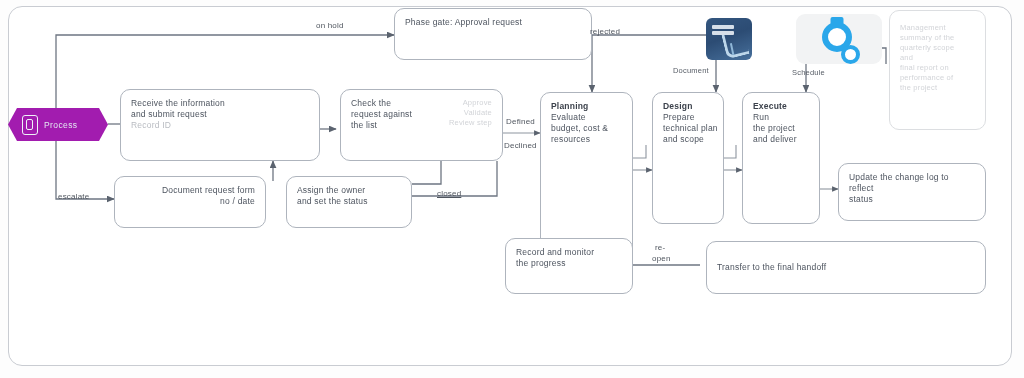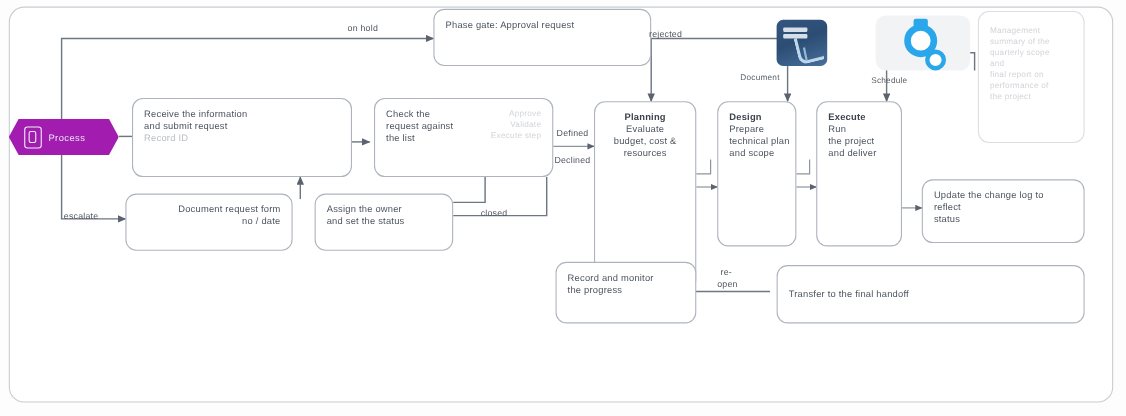--- a/index.html
+++ b/index.html
@@ -159,36 +159,36 @@
   <div class="node" style="left:340px;top:89px;width:163px;height:72px;">
     <div style="display:flex;justify-content:space-between;">
       <div style="max-width:108px;">
         <span class="txt">Check the</span>
         <span class="txt">request against</span>
         <span class="txt">the list</span>
       </div>
       <div style="text-align:right;">
         <span class="txt faint tiny">Approve</span>
         <span class="txt faint tiny">Validate</span>
-        <span class="txt faint tiny">Execute step</span>
+        <span class="txt faint tiny">Review step</span>
       </div>
     </div>
   </div>
 
   <div class="node" style="left:114px;top:176px;width:152px;height:52px;text-align:right;">
     <span class="txt">Document request form</span>
     <span class="txt">no / date</span>
   </div>
 
   <div class="node" style="left:286px;top:176px;width:126px;height:52px;">
     <span class="txt">Assign the owner</span>
     <span class="txt">and set the status</span>
   </div>
 
-  <div class="node" style="left:540px;top:92px;width:93px;height:172px;text-align:center;">
+  <div class="node" style="left:540px;top:92px;width:93px;height:172px;">
     <span class="txt hd">Planning</span>
     <span class="txt">Evaluate</span>
     <span class="txt">budget, cost &amp;</span>
     <span class="txt">resources</span>
   </div>
   <span class="elabel" style="left:506px;top:117px;">Defined</span>
   <span class="elabel" style="left:504px;top:141px;">Declined</span>
 
   <div class="node" style="left:652px;top:92px;width:72px;height:132px;">
     <span class="txt hd">Design</span>
@@ -242,17 +242,17 @@
     <span class="ring" style="left:26px;top:8px;width:18px;height:18px;">
       <span class="tab"></span>
     </span>
   </div>
   <span class="ring" style="left:841px;top:45px;width:11px;height:11px;border-width:4px;"></span>
   <span class="iconcap" style="left:792px;top:68px;">Schedule</span>
 
   <span class="elabel" style="left:316px;top:21px;">on hold</span>
   <span class="elabel" style="left:590px;top:27px;">rejected</span>
   <span class="elabel" style="left:58px;top:192px;">escalate</span>
-  <span class="elabel" style="left:437px;top:189px;">closed</span>
+  <span class="elabel" style="left:437px;top:189px;text-decoration:underline;">closed</span>
   <span class="elabel" style="left:655px;top:243px;">re-</span>
   <span class="elabel" style="left:652px;top:254px;">open</span>
 
 </div>
 
 </body></html>

